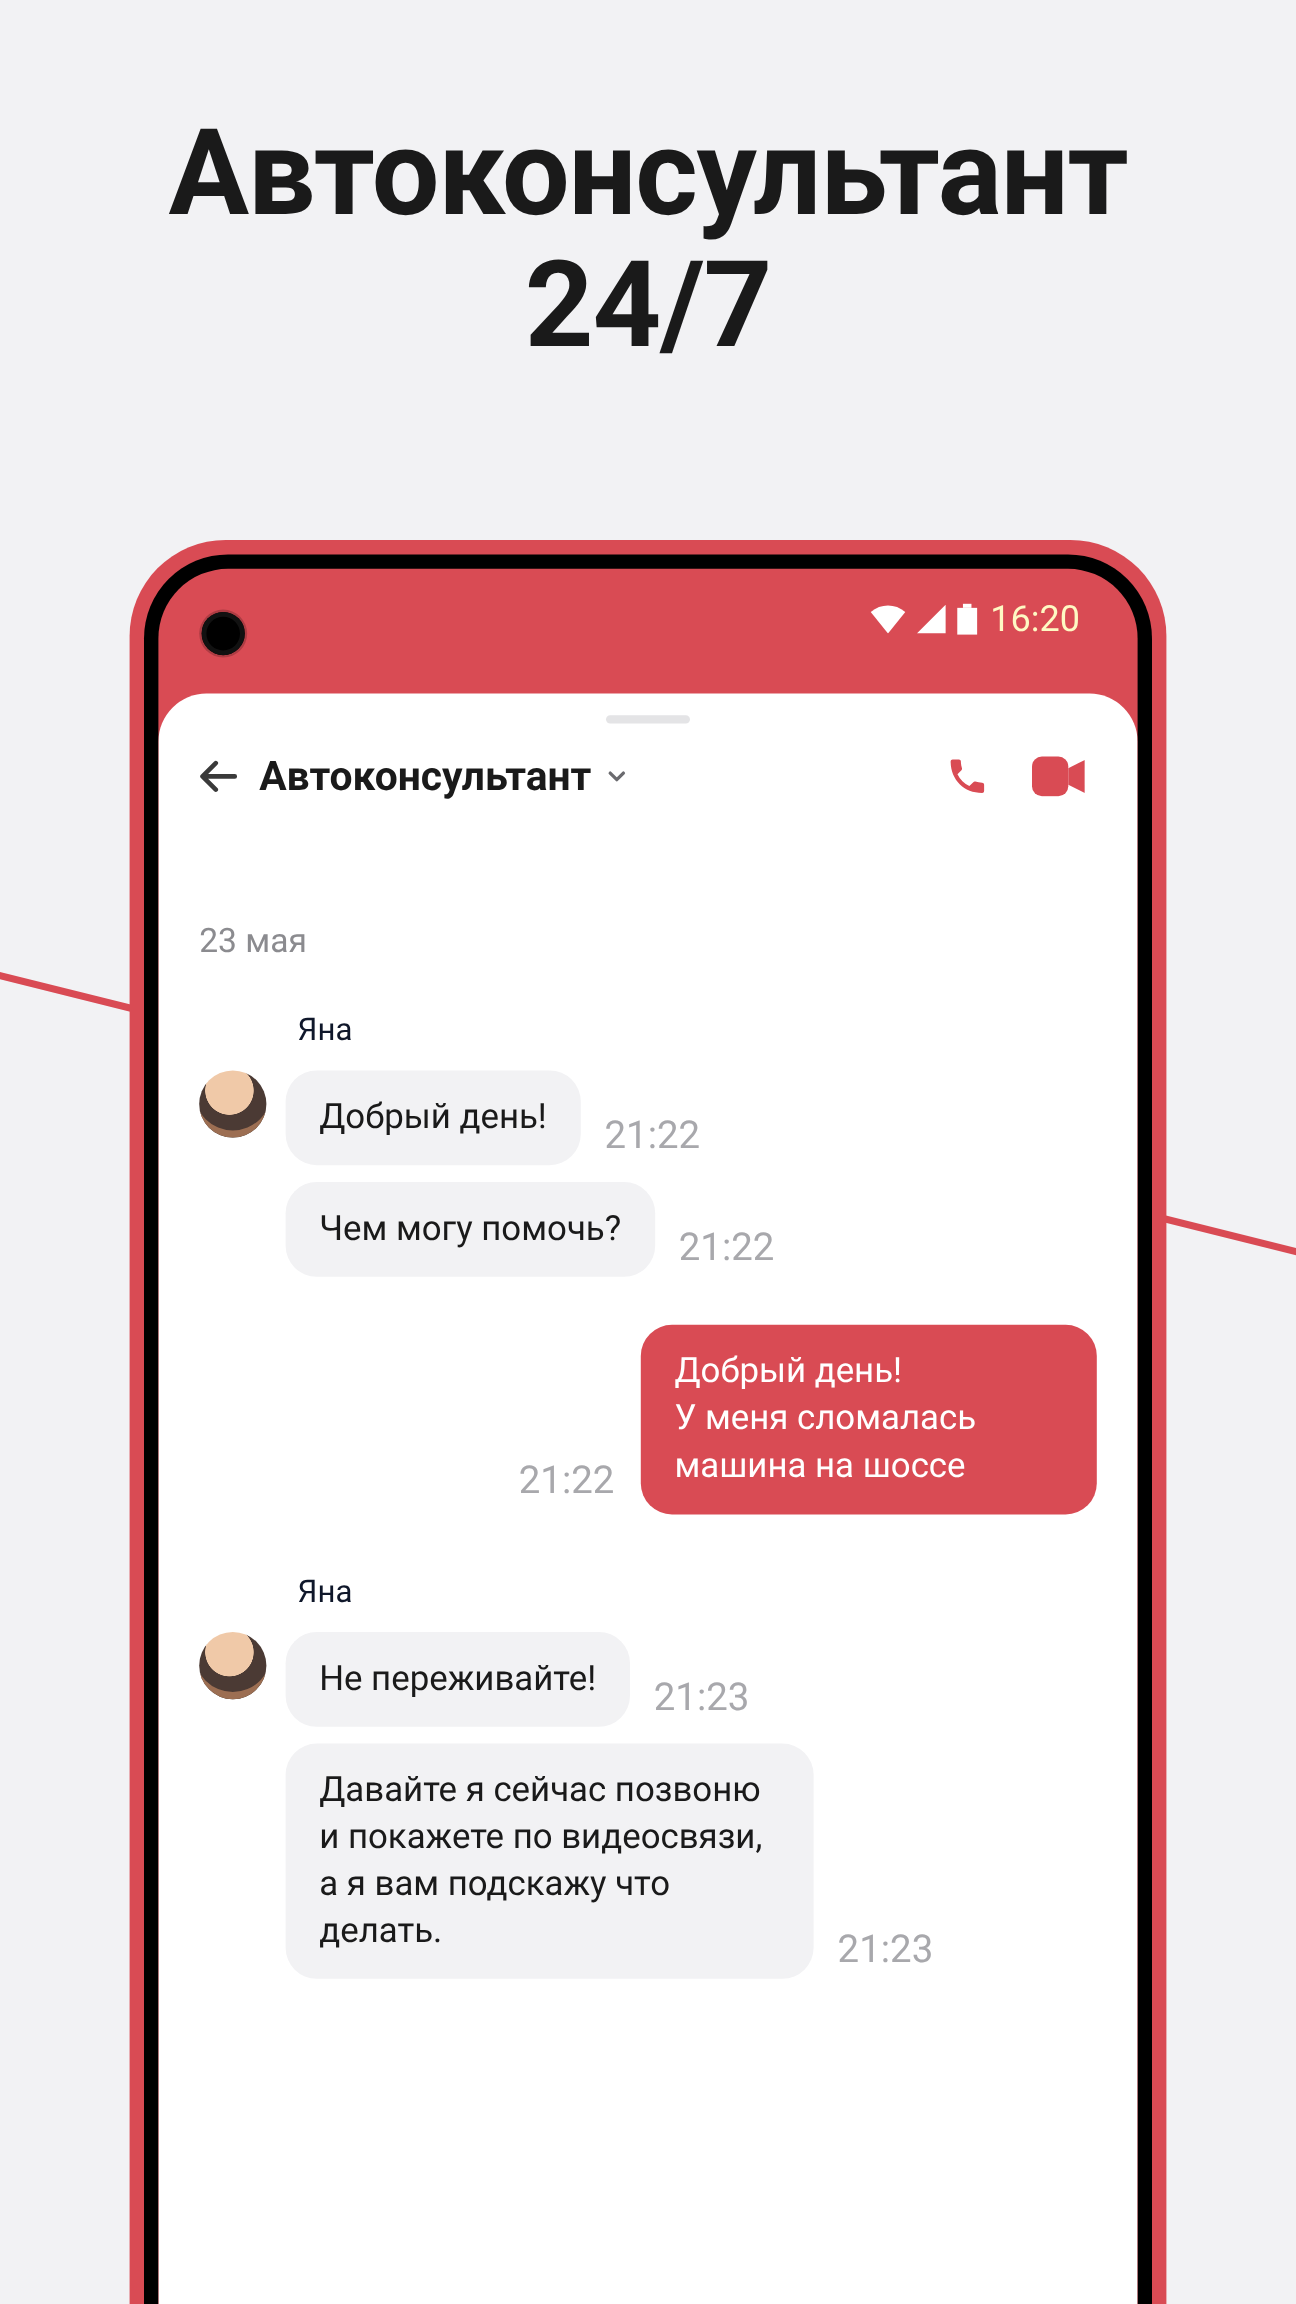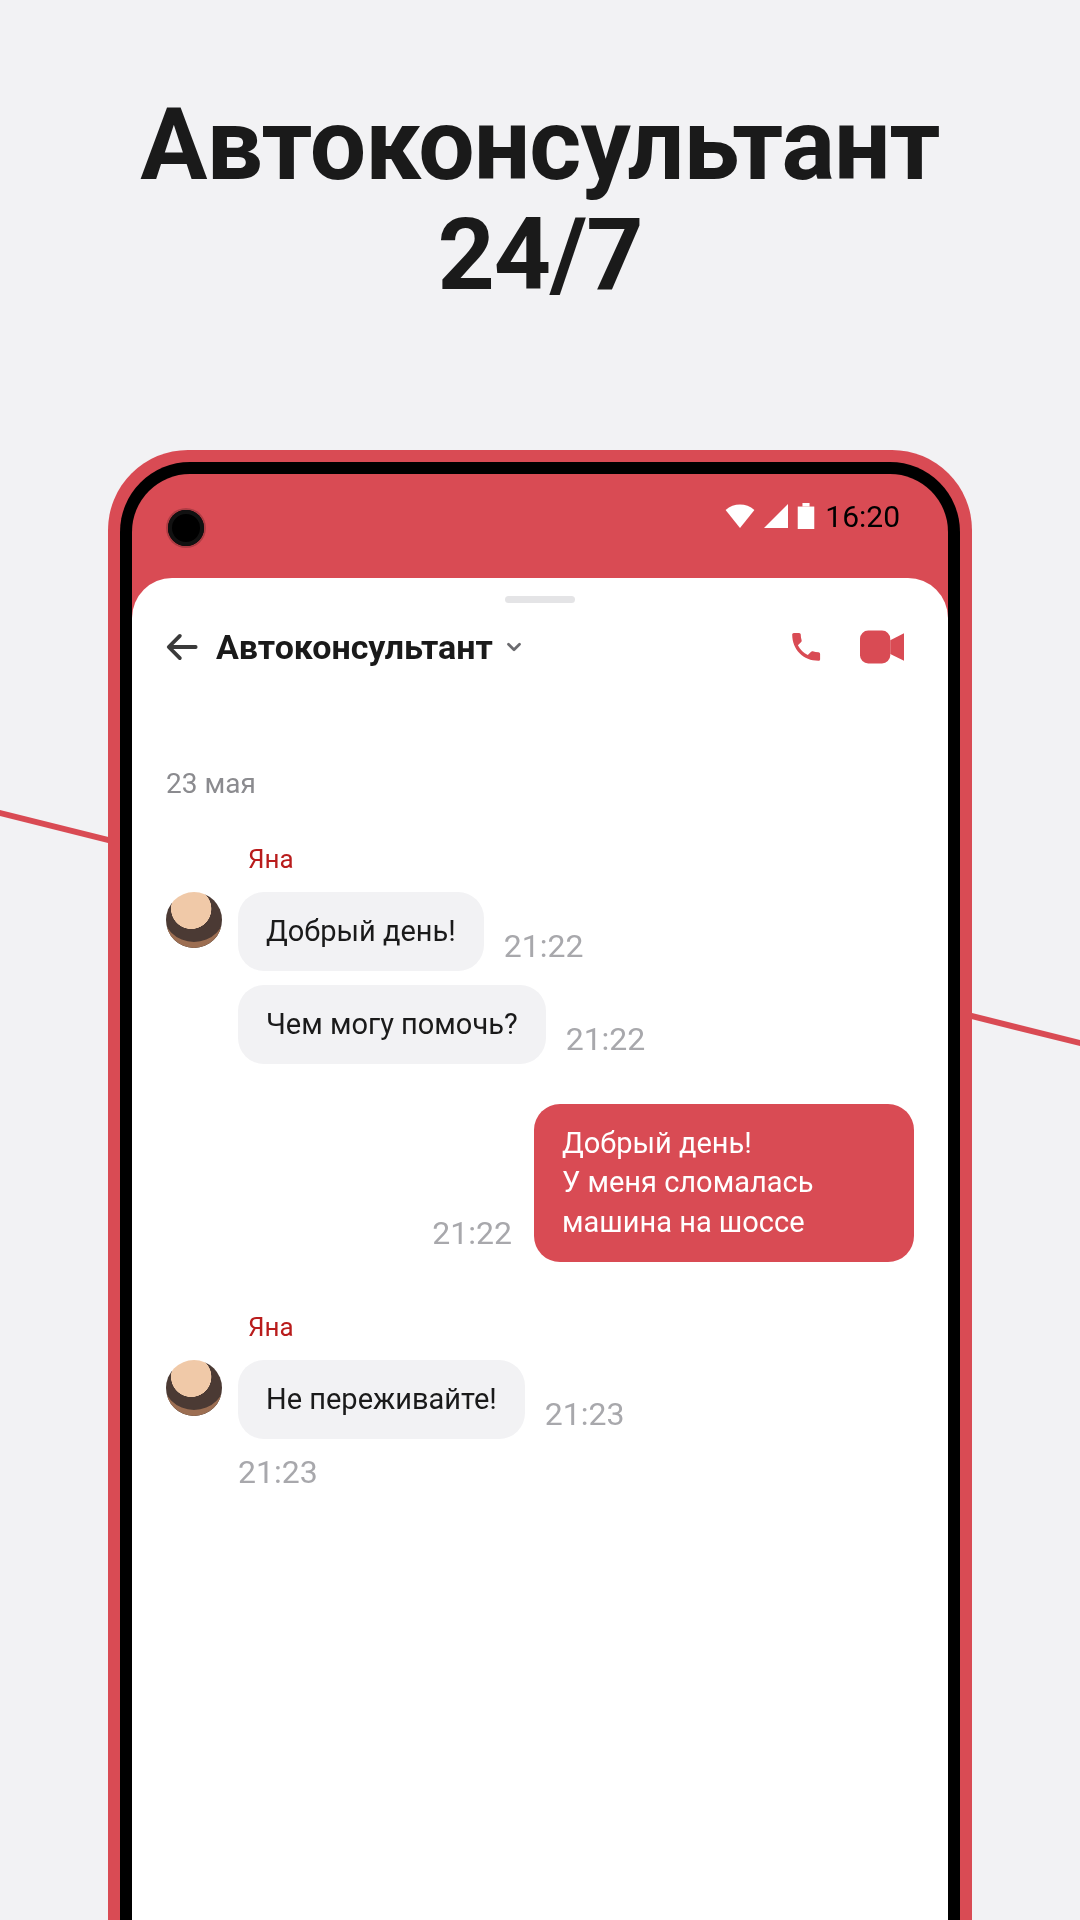--- a/index.html
+++ b/index.html
@@ -79,21 +79,21 @@
     box-shadow: inset 0 0 0 4px #111, 0 0 0 2px rgba(0,0,0,.2);
   }
 
   
   .statusbar {
     height: 84px;
     display: flex;
     align-items: center;
     justify-content: flex-end;
     padding: 0 48px 0 0;
-    color: #000000;
+    color: #fef9c3;
     gap: 4px;
   }
   .status-time {
     font-size: 30px;
     font-weight: 400;
     margin-left: 6px;
   }
   .status-icons { display: flex; align-items: center; gap: 8px; }
   .status-icons svg { display: block; }
 
@@ -146,21 +146,21 @@
 
   .group-in { display: flex; gap: 16px; margin-bottom: 40px; }
   .avatar {
     width: 56px; height: 56px; border-radius: 50%;
     background: radial-gradient(circle at 45% 30%, #f0c9a8 0 40%, #4b3a34 41% 70%, #2b2420 71% 100%);
     flex: 0 0 56px;
     margin-top: 48px;
     box-shadow: inset 0 -10px 0 -4px #9c6e52;
   }
   .in-col { display: flex; flex-direction: column; gap: 14px; }
-  .sender-name { color: #b91c1c; font-size: 26px; margin: 0 0 4px 10px; }
+  .sender-name { color: #0f172a; font-size: 26px; margin: 0 0 4px 10px; }
   .msg-row { display: flex; align-items: flex-end; gap: 20px; }
   .bubble {
     border-radius: 26px;
     padding: 20px 28px;
     font-size: 29px;
     line-height: 1.35;
     max-width: 520px;
   }
   .bubble-in { background: #f2f2f4; color: #1a1a1a; }
   .bubble-out { background: #d94b54; color: #fff; }
@@ -266,20 +266,21 @@
 
             <div class="group-in">
               <div class="avatar"></div>
               <div class="in-col">
                 <div class="sender-name">Яна</div>
                 <div class="msg-row">
                   <div class="bubble bubble-in">Не переживайте!</div>
                   <div class="msg-time">21:23</div>
                 </div>
                 <div class="msg-row">
+                  <div class="bubble bubble-in" style="max-width:440px;">Давайте я сейчас позвоню и покажете по видеосвязи, а я вам подскажу что делать.</div>
                   <div class="msg-time">21:23</div>
                 </div>
               </div>
             </div>
 
           </div>
         </div>
 
       </div>
     </div>

